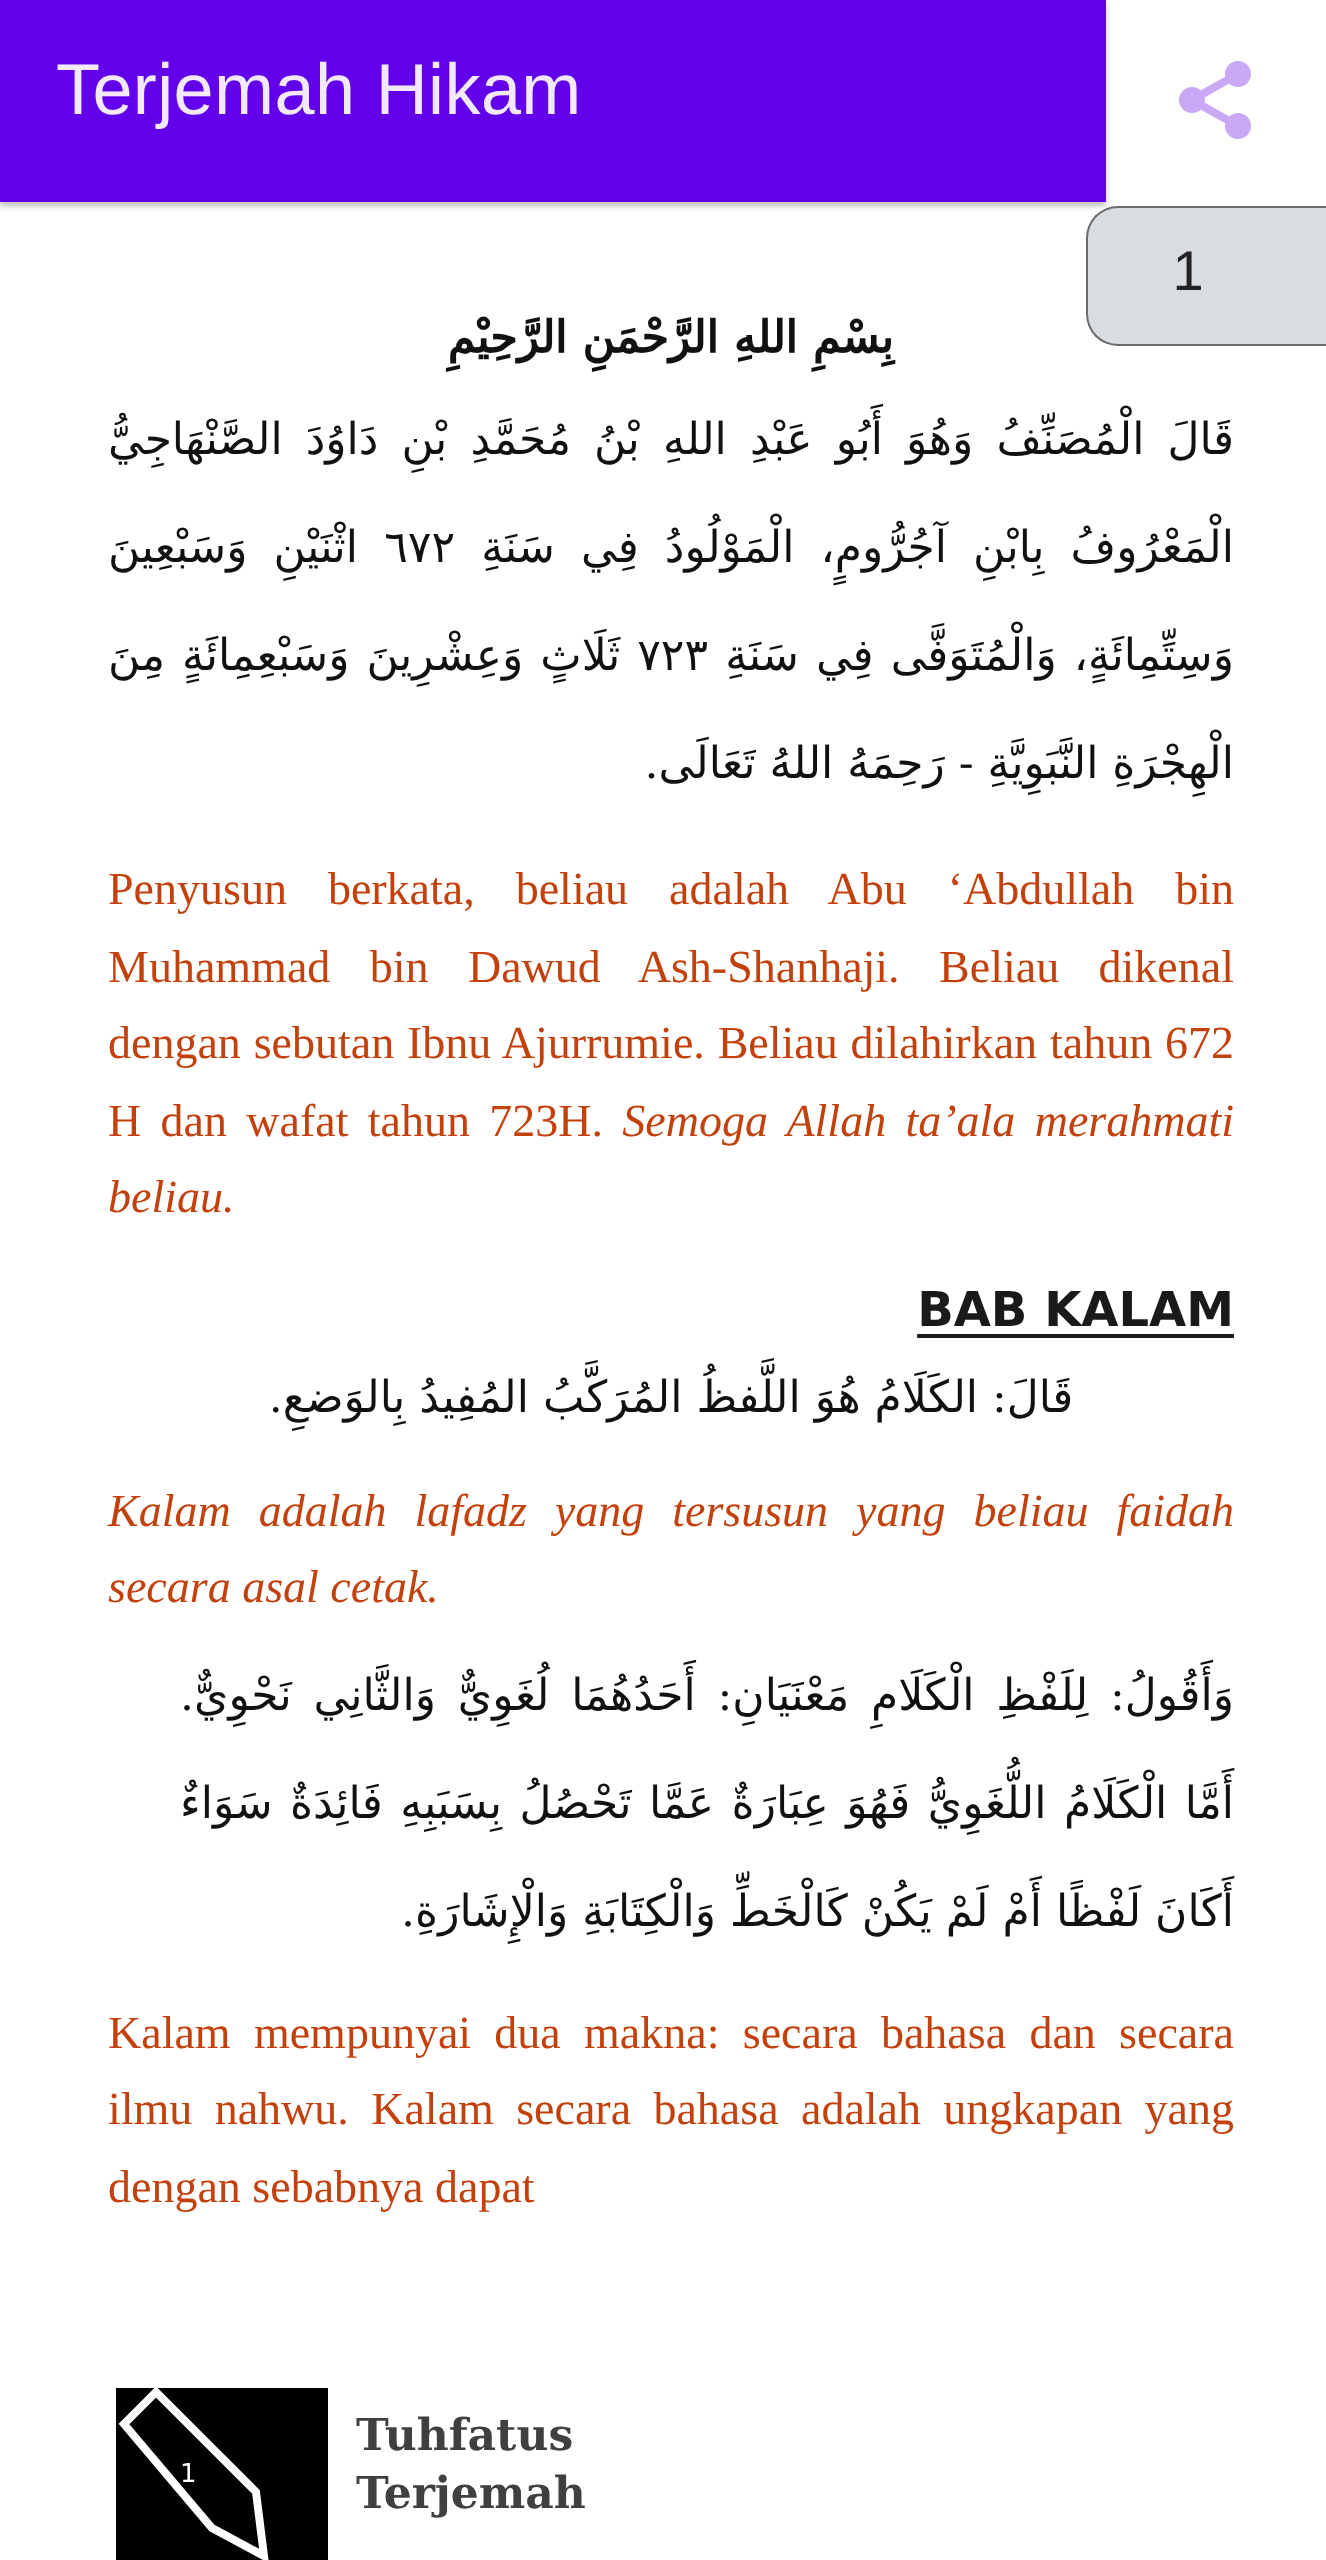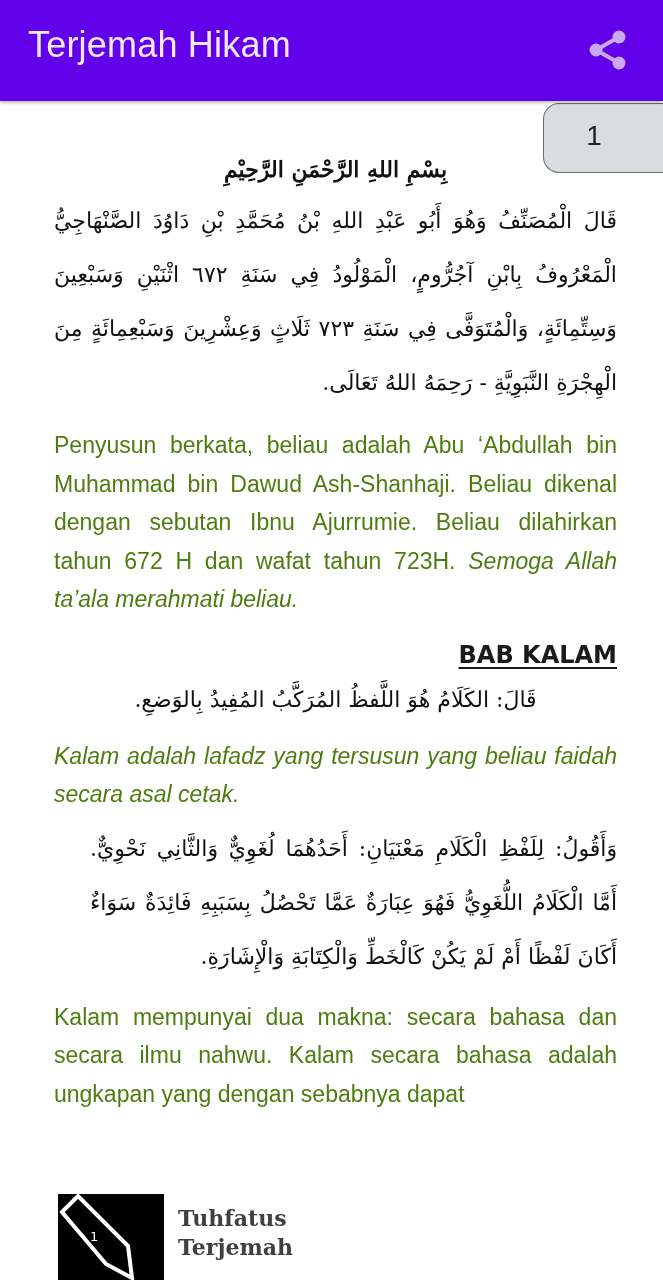--- a/index.html
+++ b/index.html
@@ -4,21 +4,21 @@
 <style>
   html, body { margin: 0; padding: 0; }
   body {
     width: 663px; height: 1280px; overflow: hidden;
     background: #ffffff;
     font-family: "DejaVu Sans", sans-serif;
     color: #1a1a1a;
     position: relative;
   }
   .appbar {
-    position: absolute; left: 0; top: 0; width: 663px; height: 101px;
+    position: absolute; left: 0; top: 0; width: 553px; height: 101px;
     background: #6200ea;
     box-shadow: 0 2px 3px rgba(0,0,0,0.25);
     z-index: 2;
   }
   .appbar .title {
     position: absolute; left: 28px; top: 24px;
     font-family: "Liberation Sans", sans-serif;
     font-size: 36px; color: #f3e9ff; letter-spacing: 0.2px;
   }
   .appbar .share {
@@ -41,22 +41,22 @@
     position: absolute; left: 54px; top: 140px; width: 563px;
   }
   .ar {
     direction: rtl; text-align: justify;
     font-family: "DejaVu Serif", serif;
     font-size: 22px; line-height: 54px; color: #111;
     text-align-last: right;
   }
   .ar.center { text-align: right; text-align-last: center; font-weight: bold; font-size: 22px; line-height: 50px; }
   .id {
-    font-family: Liberation Sans, sans-serif;
-    font-size: 23px; line-height: 38.5px; color: #4d7c0f;
+    font-family: Liberation Serif, serif;
+    font-size: 23px; line-height: 38.5px; color: #c2410c;
     text-align: justify; margin: 0;
   }
   .id i { font-style: italic; }
   .heading {
     text-align: right; font-weight: bold; font-size: 24px;
     text-decoration: underline; text-underline-offset: 4px;
     font-family: "DejaVu Sans", sans-serif; margin: 0;
   }
   .footer-logo {
     position: absolute; left: 58px; top: 1194px; width: 106px; height: 86px;

